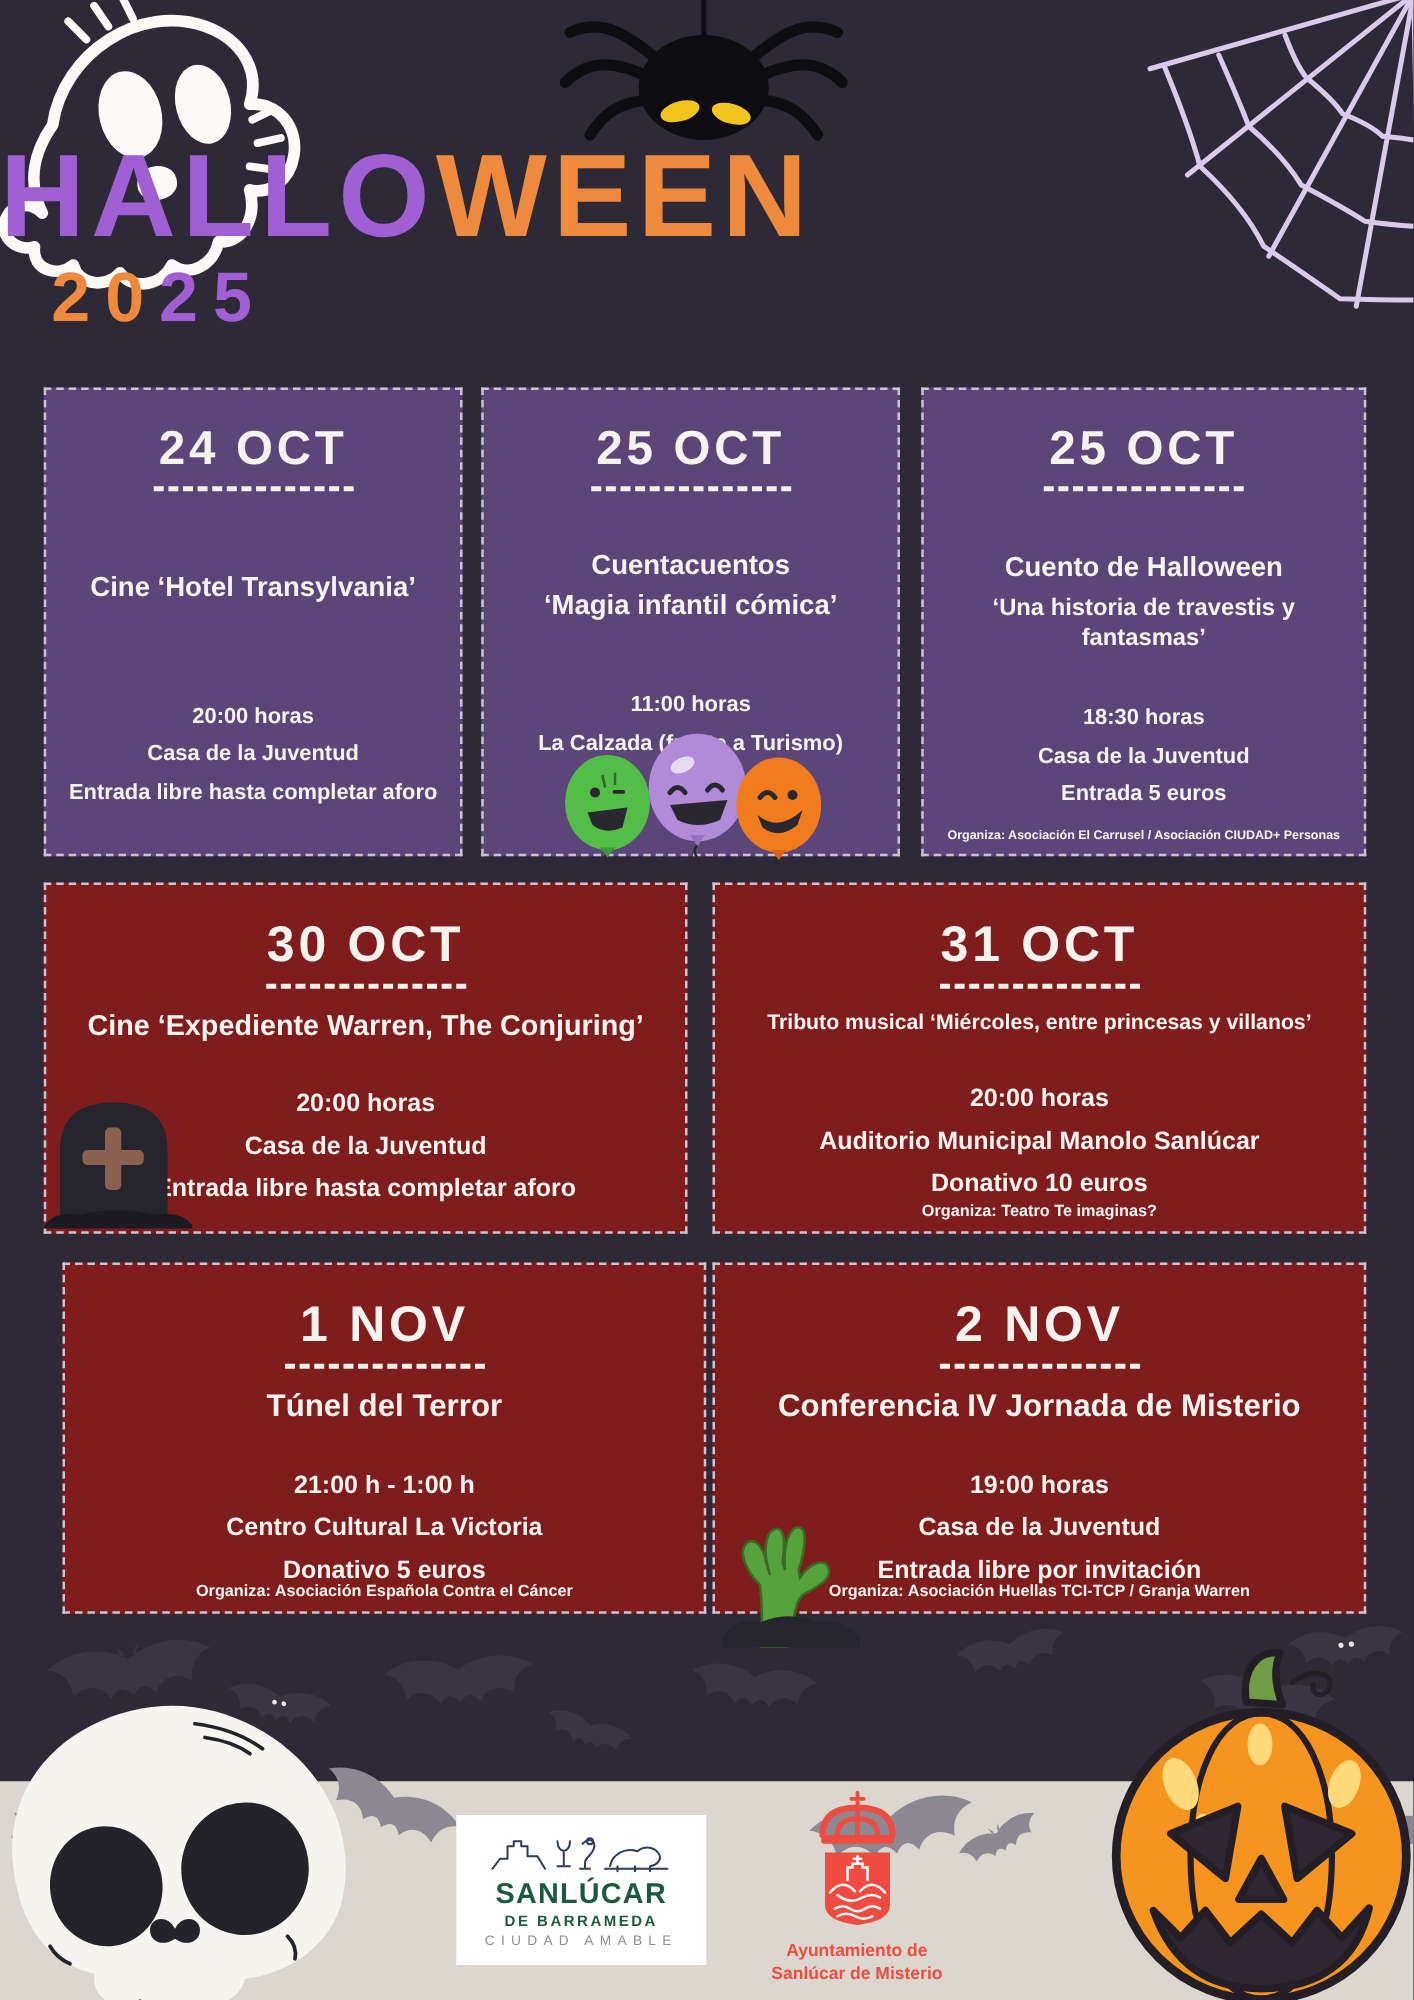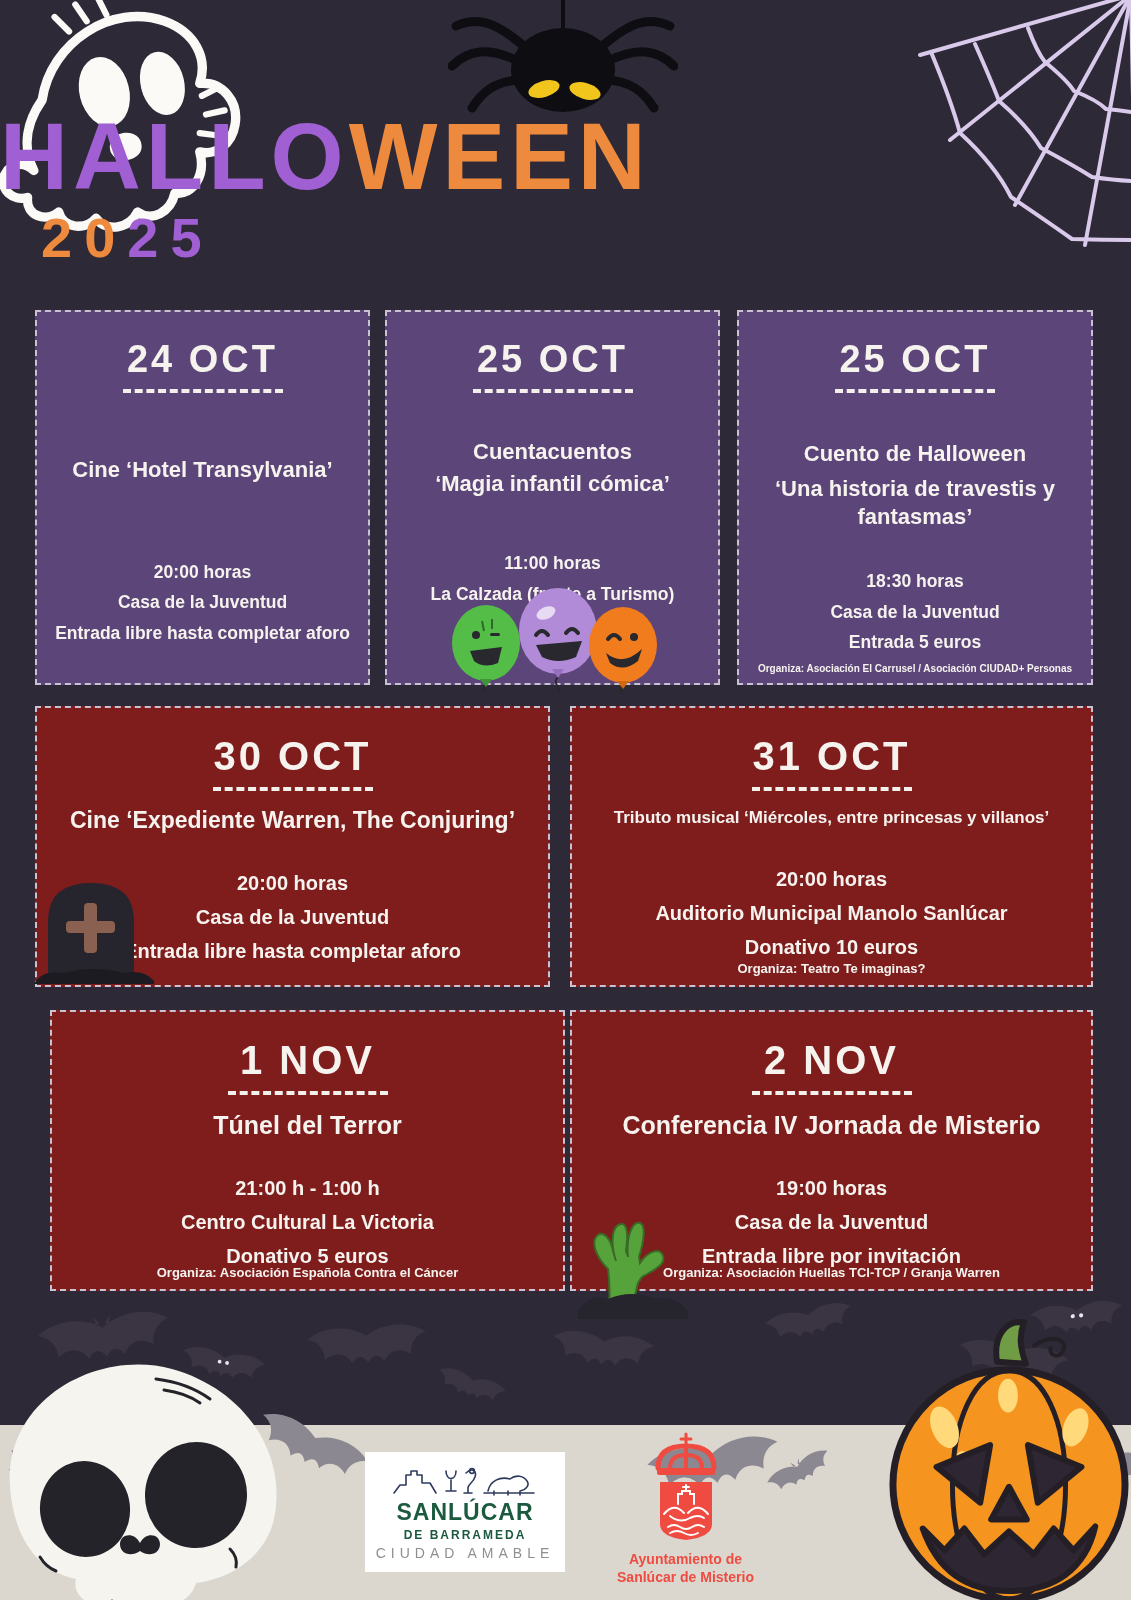--- a/index.html
+++ b/index.html
@@ -20,21 +20,21 @@
   .card{
     position:absolute;border:2px dashed #c9c2d2;box-sizing:border-box;
     text-align:center;color:#f6f3ef;font-weight:bold;z-index:2;
   }
   .card.purple{background:#5c4579;}
   .card.brown{background:#7f1d1d;}
   .date{font-size:38px;letter-spacing:3px;margin-top:26px;}
   .r23 .date{font-size:40px;}
   .date-divider{width:160px;margin:8px auto 0;border-top:4px dashed #f3f0ec;}
   .title{font-size:22px;line-height:1.35;padding:0 10px;}
-  .subtitle{font-size:22px;line-height:1.3;margin-top:6px;padding:0 6px;}
+  .subtitle{font-size:19px;line-height:1.3;margin-top:6px;padding:0 6px;}
   .lines{font-size:17.5px;line-height:1.75;padding:0 8px;}
   .r23 .title{font-size:23px;}
   .r23 .lines{font-size:20px;line-height:1.7;}
   .org{position:absolute;bottom:9px;left:6px;right:6px;font-size:13px;}
   .c1 .title{margin-top:62px;} .c1 .lines{margin-top:72px;}
   .c2 .title{margin-top:44px;} .c2 .lines{margin-top:50px;}
   .c3 .title{margin-top:46px;} .c3 .lines{margin-top:34px;} .c3 .org{font-size:10px;}
   .c4 .title{margin-top:14px;} .c4 .lines{margin-top:30px;}
   .c5 .title{margin-top:16px;font-size:17px;} .c5 .lines{margin-top:32px;}
   .c6 .title{margin-top:14px;font-size:25px;} .c6 .lines{margin-top:28px;}
@@ -44,21 +44,21 @@
   .bat{position:absolute;z-index:1;}
   .bat.gray{z-index:5;}
   
   .footer-band{position:absolute;left:0;top:1425px;width:100%;height:175px;background:#dbd7ce;z-index:4;}
   .city-box{
     position:absolute;left:365px;top:1452px;width:200px;height:120px;background:#ffffff;z-index:6;
     display:flex;flex-direction:column;align-items:center;justify-content:center;
   }
   .city-name{font-size:23px;font-weight:bold;color:#1b5a3e;letter-spacing:1px;margin-top:2px;}
   .city-sub{font-size:12px;font-weight:bold;color:#1b5a3e;letter-spacing:2px;margin-top:2px;}
-  .city-tag{font-size:14px;color:#8f8f8f;letter-spacing:5px;margin-top:3px;}
+  .city-tag{font-size:11px;color:#8f8f8f;letter-spacing:5px;margin-top:3px;}
   .council{position:absolute;left:598px;top:1432px;width:175px;text-align:center;z-index:6;}
   .council-text{font-size:14px;font-weight:bold;color:#ef4b41;line-height:1.3;margin-top:2px;}
   .skull-wrap{position:absolute;left:-12px;top:1335px;z-index:7;}
   .pumpkin-wrap{position:absolute;left:885px;top:1316px;z-index:7;}
   .ghost-wrap{position:absolute;left:-12px;top:-12px;z-index:1;}
   .web-wrap{position:absolute;right:0;top:0;z-index:1;}
   .spider-wrap{position:absolute;left:448px;top:0;z-index:3;}
   .balloons-wrap{position:absolute;left:50%;transform:translateX(-50%);bottom:-14px;z-index:3;}
   .tomb-wrap{position:absolute;left:-3px;bottom:-3px;z-index:3;}
   .hand-wrap{position:absolute;left:6px;bottom:-34px;z-index:3;}

